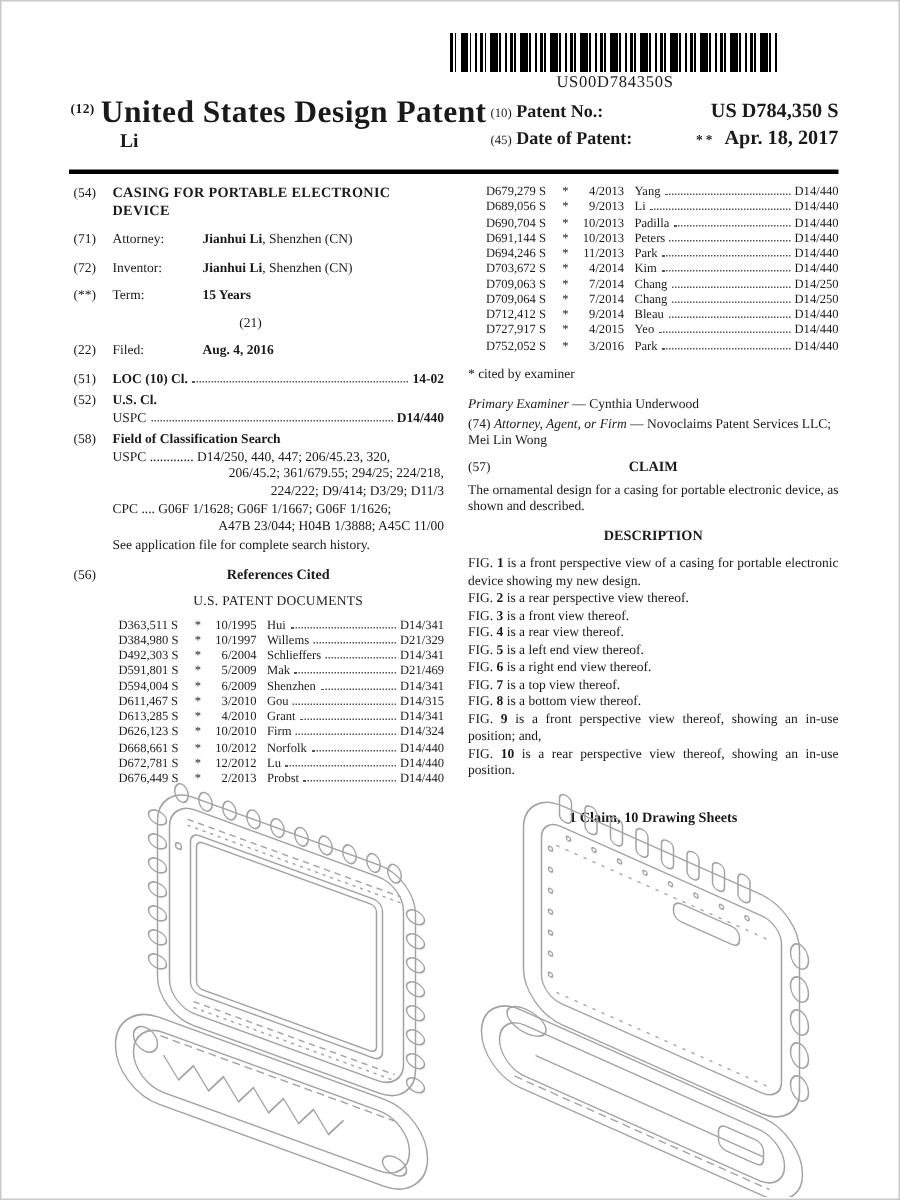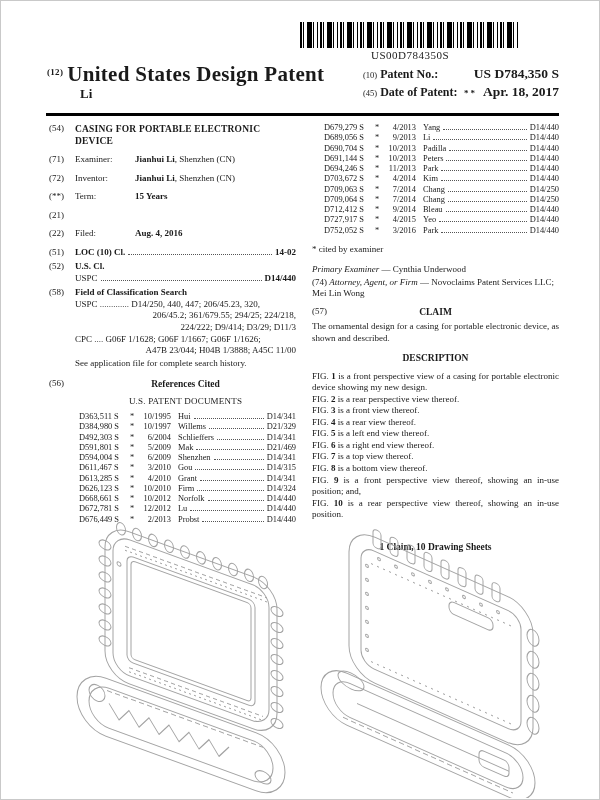--- a/index.html
+++ b/index.html
@@ -22,30 +22,30 @@
   }
   .barcode-text { font-size:11px; letter-spacing:.5px; margin-top:1px; }
   
   .header { position:absolute; left:46px; top:60px; width:512px; }
   .hdr-row { display:flex; justify-content:space-between; align-items:flex-end; }
   .hdr-left .kind { font-size:9px; vertical-align:6px; margin-right:4px; }
   .hdr-title { font-size:21px; font-weight:bold; letter-spacing:.3px; white-space:nowrap; }
   .hdr-author { font-size:13px; font-weight:bold; margin:-1px 0 0 33px; }
   .hdr-right { width:232px; font-size:12px; margin-top:5px; }
   .hdr-right .row { display:flex; align-items:baseline; margin-bottom:2px; }
-  .hdr-right .num { font-size:8.5px; margin-right:3px;margin-left:36px; }
+  .hdr-right .num { font-size:8.5px; margin-right:3px; }
   .hdr-right .lbl { font-weight:bold; font-size:12px; white-space:nowrap; }
   .hdr-right .val { font-weight:bold; font-size:13.5px; margin-left:auto; white-space:nowrap; }
   .hdr-right .stars { font-size:9px; font-weight:bold; margin:0 6px 0 auto; letter-spacing:2px; }
   .hdr-right .val2 { font-weight:bold; font-size:13.5px; white-space:nowrap; }
   .rule { position:absolute; left:45px; top:112px; width:513px; height:3px; background:#000; }
   
   .cols { position:absolute; left:48px; top:122px; width:510px; display:flex; gap:16px; font-size:9px; line-height:1.28; }
   .col { width:247px; }
-  .field { display:flex; margin-bottom:7px; }
+  .field { display:flex; margin-bottom:7px;justify-content:center; }
   .fnum { width:26px; flex:none; }
   .fbody { flex:1; }
   .flabel { display:inline-block; width:60px; }
   b, .b { font-weight:bold; }
   .title54 { font-weight:bold; font-size:9.5px; letter-spacing:.2px; }
   .leader { flex:1; border-bottom:1px dotted #555; margin:0 3px 2px 3px; min-width:8px; }
   .lrow { display:flex; align-items:baseline; }
   .fcs-line { text-align:right; }
   .fcs-note { margin-top:1px; }
   .sec-head { position:relative; text-align:center; margin:9px 0 5px 0; }
@@ -111,21 +111,21 @@
 
     <div class="col col-l">
 
       <div class="field">
         <span class="fnum">(54)</span>
         <span class="fbody title54">CASING FOR PORTABLE ELECTRONIC DEVICE</span>
       </div>
 
       <div class="field">
         <span class="fnum">(71)</span>
-        <span class="fbody"><span class="flabel">Examiner:</span><b>Jianhui Li</b><span>, Shenzhen (CN)</span></span>
+        <span class="fbody"><span class="flabel">Attorney:</span><b>Jianhui Li</b><span>, Shenzhen (CN)</span></span>
       </div>
 
       <div class="field">
         <span class="fnum">(72)</span>
         <span class="fbody"><span class="flabel">Inventor:</span><b>Jianhui Li</b><span>, Shenzhen (CN)</span></span>
       </div>
 
       <div class="field">
         <span class="fnum">(**)</span>
         <span class="fbody"><span class="flabel">Term:</span><b>15 Years</b></span>

